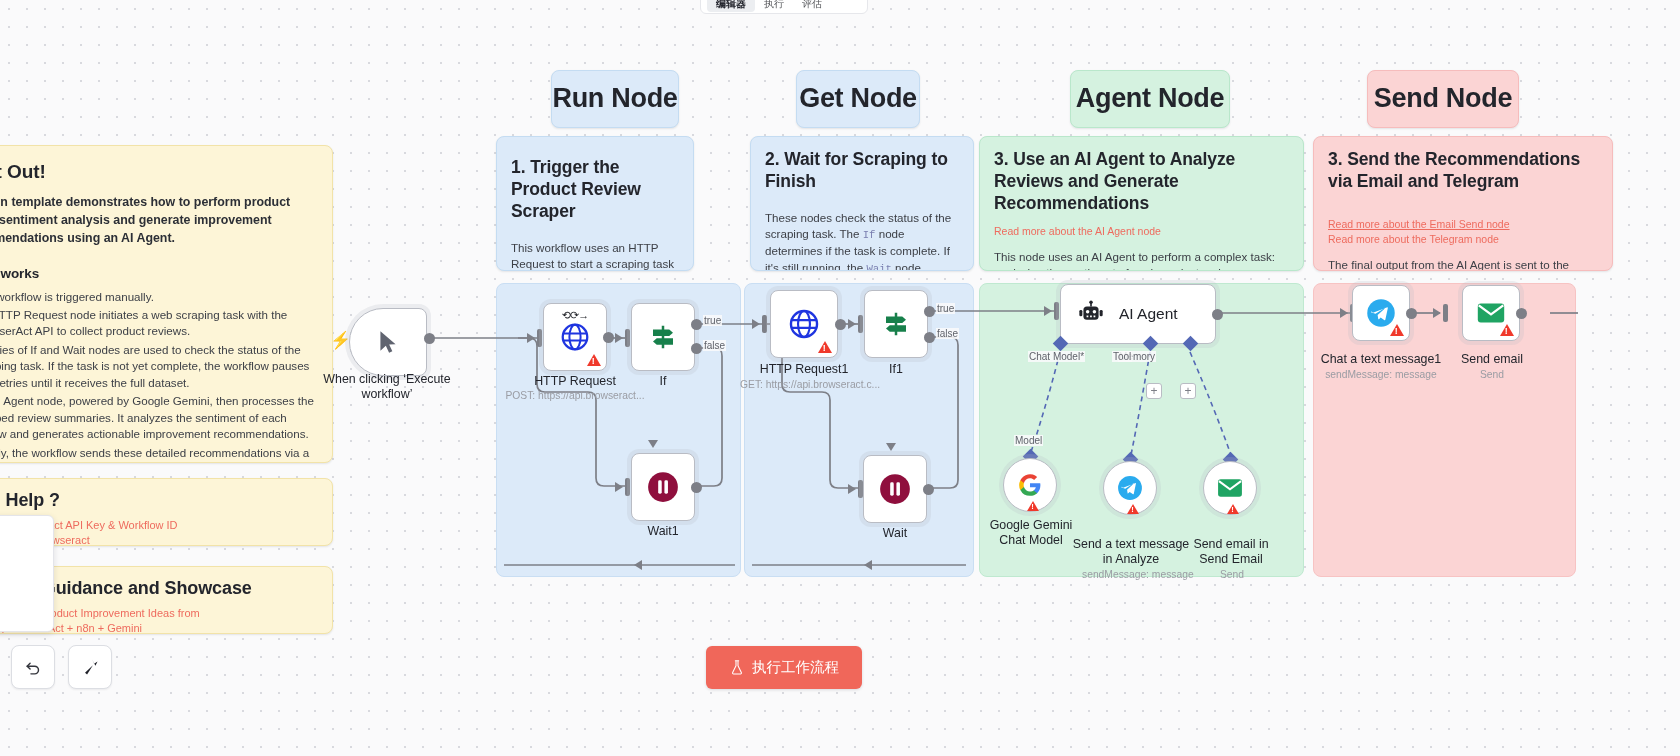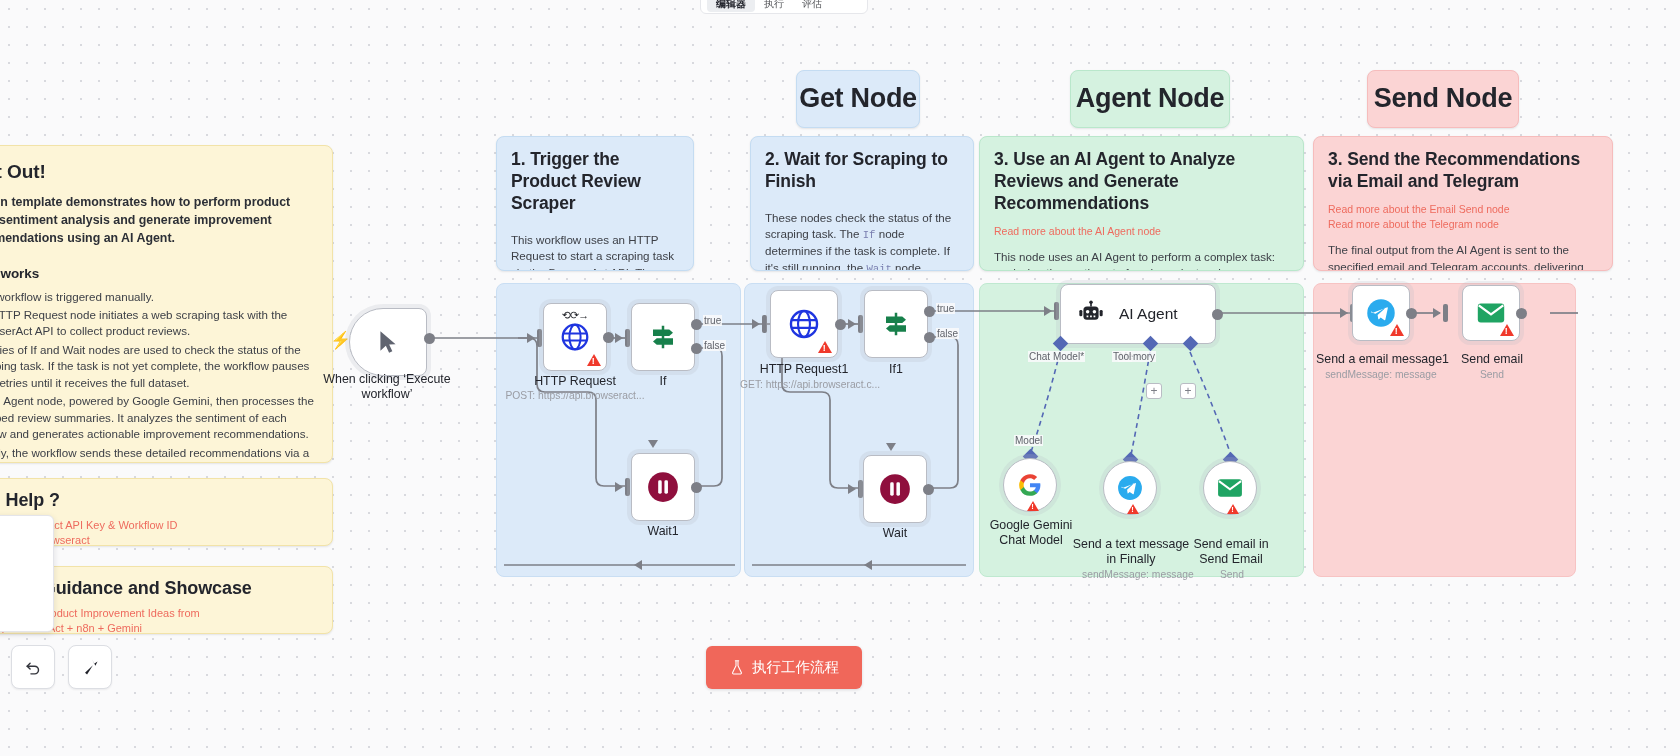--- a/index.html
+++ b/index.html
@@ -178,54 +178,57 @@
 <body>
 
 <div id="canvas">
 
   <div id="topbar">
     <div class="tab active">编辑器</div>
     <div class="tab">执行</div>
     <div class="tab">评估</div>
   </div>
 
+  <div class="banner n-blue" style="left:551px; top:70px; width:128px; height:58px;">
+    <span>Run Node</span>
+  </div>
   <div class="banner n-blue" style="left:796px; top:70px; width:124px; height:58px;">
     <span>Get Node</span>
   </div>
   <div class="banner n-pink" style="left:1367px; top:70px; width:152px; height:58px;">
     <span>Send Node</span>
   </div>
   <div class="banner n-green" style="left:1070px; top:70px; width:160px; height:58px;">
     <span>Agent Node</span>
   </div>
 
   <div class="zone z-blue" style="left:496px;  top:283px; width:245px; height:294px;"></div>
   <div class="zone z-blue" style="left:744px;  top:283px; width:230px; height:294px;"></div>
   <div class="zone z-green" style="left:979px;  top:283px; width:325px; height:294px;"></div>
   <div class="zone z-pink" style="left:1313px; top:283px; width:263px; height:294px;"></div>
 
-  <div class="sticky n-blue" style="left:496px; top:136px; width:198px; height:135px; padding:12px 14px;">
+  <div class="sticky n-blue" style="left:496px; top:136px; width:198px; height:135px; padding:20px 14px;">
     <div class="hd">1. Trigger the Product Review Scraper</div>
     <div class="bd" style="margin-top:17px;">This workflow uses an HTTP Request to start a scraping task via the BrowserAct API. The task will scrape product reviews from a specified website. We're using a separate node for this to make it clean.</div>
   </div>
 
   <div class="sticky n-blue" style="left:750px; top:136px; width:224px; height:135px; padding:12px 14px;">
     <div class="hd">2. Wait for Scraping to Finish</div>
     <div class="bd" style="margin-top:17px;"><span>These nodes check the status of the scraping task. The </span><span class="mono">If</span><span> node determines if the task is complete. If it's still running, the </span><span class="mono">Wait</span><span> node pauses the workflow for a set period before retrying to check the status.</span></div>
   </div>
 
   <div class="sticky n-green" style="left:979px; top:136px; width:325px; height:135px; padding:12px 14px;">
     <div class="hd">3. Use an AI Agent to Analyze Reviews and Generate Recommendations</div>
     <div class="lnk" style="margin-top:9px;">Read more about the AI Agent node</div>
     <div class="bd" style="margin-top:10px;">This node uses an AI Agent to perform a complex task: analyzing the sentiment of each product review summary and then generating actionable recommendations for improvement. It leverages a connected language model (Google Gemini) and can</div>
   </div>
 
   <div class="sticky n-pink" style="left:1313px; top:136px; width:300px; height:135px; padding:12px 14px;">
     <div class="hd">3. Send the Recommendations via Email and Telegram</div>
-    <div class="lnk" style="margin-top:9px;">Read more about the Email Send node</div>
+    <div class="lnk" style="margin-top:24px;text-decoration:underline;">Read more about the Email Send node</div>
     <div class="lnk">Read more about the Telegram node</div>
     <div class="bd" style="margin-top:10px;">The final output from the AI Agent is sent to the specified email and Telegram accounts, delivering the improvement recommendations directly to the</div>
   </div>
 
   <div class="sticky n-yellow" style="left:-62px; top:145px; width:395px; height:318px; padding:14px 18px;">
     <div class="hd" style="font-size:19px;">Try It Out!</div>
     <div class="bd" style="margin-top:10px; font-size:12.4px; font-weight:bold; color:#2c2f36; line-height:1.45;">This n8n template demonstrates how to perform product review sentiment analysis and generate improvement recommendations using an AI Agent.</div>
     <div class="hd" style="font-size:13.5px; margin-top:18px;">How it works</div>
     <ul style="margin:6px 0 0 16px;">
       <li class="bd" style="margin-bottom:2px;">The workflow is triggered manually.</li>
@@ -431,21 +434,21 @@
   <div class="node-label" style="left:981px; top:518px; width:100px; white-space:normal;">Google Gemini Chat Model</div>
 
   <div class="diamond" style="left:1125px; top:454px;"></div>
   <div class="subnode" style="left:1103px; top:461px;">
     <svg width="26" height="26" viewBox="0 0 24 24">
       <circle cx="12" cy="12" r="11" fill="#2aabee"></circle>
       <path d="M5.6 11.8l11-4.3c.5-.2 1 .1.8.8l-1.9 8.9c-.1.6-.5.7-1 .4l-2.8-2-1.3 1.3c-.2.2-.4.2-.6-.1l-.5-3.3 6-5.4c.2-.2 0-.3-.3-.2l-7.4 4.7-3.2-1c-.6-.2-.6-.6.2-.8z" fill="#fff"></path>
     </svg>
     <div class="warn"></div>
   </div>
-  <div class="node-label" style="left:1072px; top:537px; width:118px; white-space:normal;">Send a text message in Finally</div>
+  <div class="node-label" style="left:1072px; top:537px; width:118px; white-space:normal;">Send a text message in Analyze</div>
   <div class="node-sub" style="left:1082px; top:569px; width:110px;">sendMessage: message</div>
 
   <div class="diamond" style="left:1225px; top:454px;"></div>
   <div class="subnode" style="left:1203px; top:461px;">
     <svg width="26" height="22" viewBox="0 0 24 20">
       <rect x="1" y="2" width="22" height="16" rx="2.5" fill="#1fa463"></rect>
       <path d="M1.8 3.6 L12 11.2 L22.2 3.6" fill="none" stroke="#fff" stroke-width="1.9"></path>
     </svg>
     <div class="warn"></div>
   </div>
@@ -455,21 +458,21 @@
   <div class="inbar" style="left:1350px; top:304px;"></div>
   <div class="arrowhead" style="left:1340px; top:308px;"></div>
   <div class="node" style="left:1352px; top:285px; width:58px; height:56px;">
     <svg width="30" height="30" viewBox="0 0 24 24">
       <circle cx="12" cy="12" r="11" fill="#2aabee"></circle>
       <path d="M5.6 11.8l11-4.3c.5-.2 1 .1.8.8l-1.9 8.9c-.1.6-.5.7-1 .4l-2.8-2-1.3 1.3c-.2.2-.4.2-.6-.1l-.5-3.3 6-5.4c.2-.2 0-.3-.3-.2l-7.4 4.7-3.2-1c-.6-.2-.6-.6.2-.8z" fill="#fff"></path>
     </svg>
     <div class="warn"></div>
   </div>
   <div class="dot" style="left:1406px; top:308px;"></div>
-  <div class="node-label" style="left:1316px; top:352px; width:130px;">Send a email message1</div>
+  <div class="node-label" style="left:1316px; top:352px; width:130px;">Chat a text message1</div>
   <div class="node-sub" style="left:1322px; top:369px; width:118px;">sendMessage: message</div>
 
   <div class="inbar" style="left:1443px; top:304px;"></div>
   <div class="arrowhead" style="left:1433px; top:308px;"></div>
   <div class="node" style="left:1462px; top:285px; width:58px; height:56px;">
     <svg width="30" height="24" viewBox="0 0 24 20">
       <rect x="1" y="2" width="22" height="16" rx="2.5" fill="#1fa463"></rect>
       <path d="M1.8 3.6 L12 11.2 L22.2 3.6" fill="none" stroke="#fff" stroke-width="1.9"></path>
     </svg>
     <div class="warn"></div>

